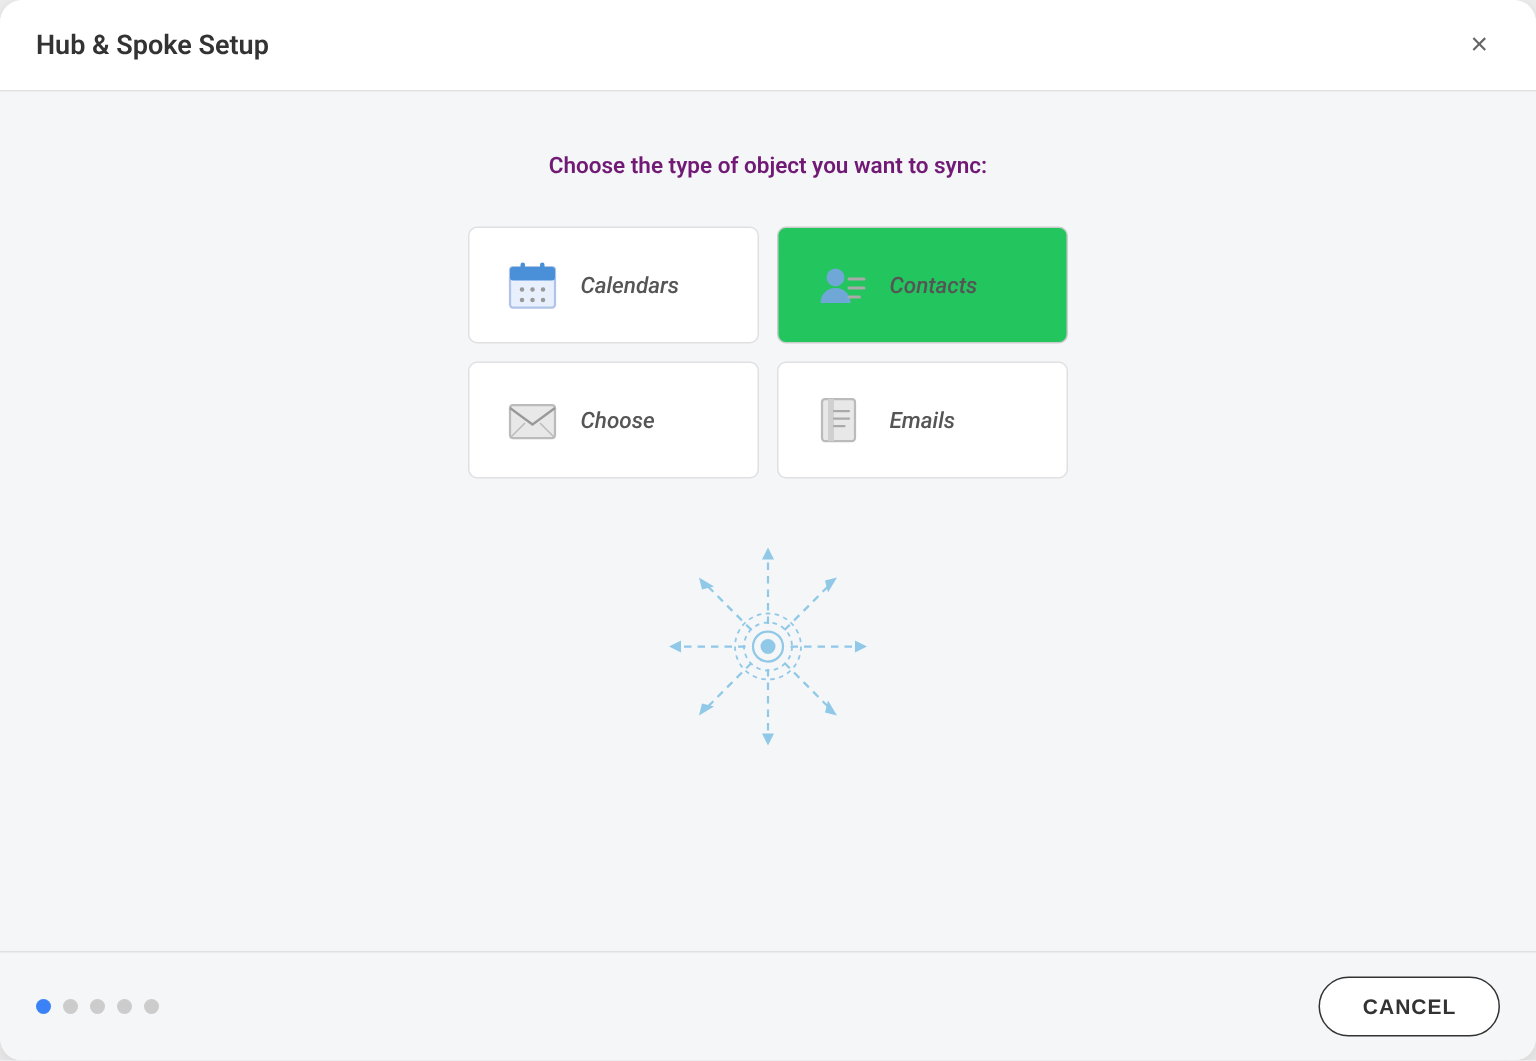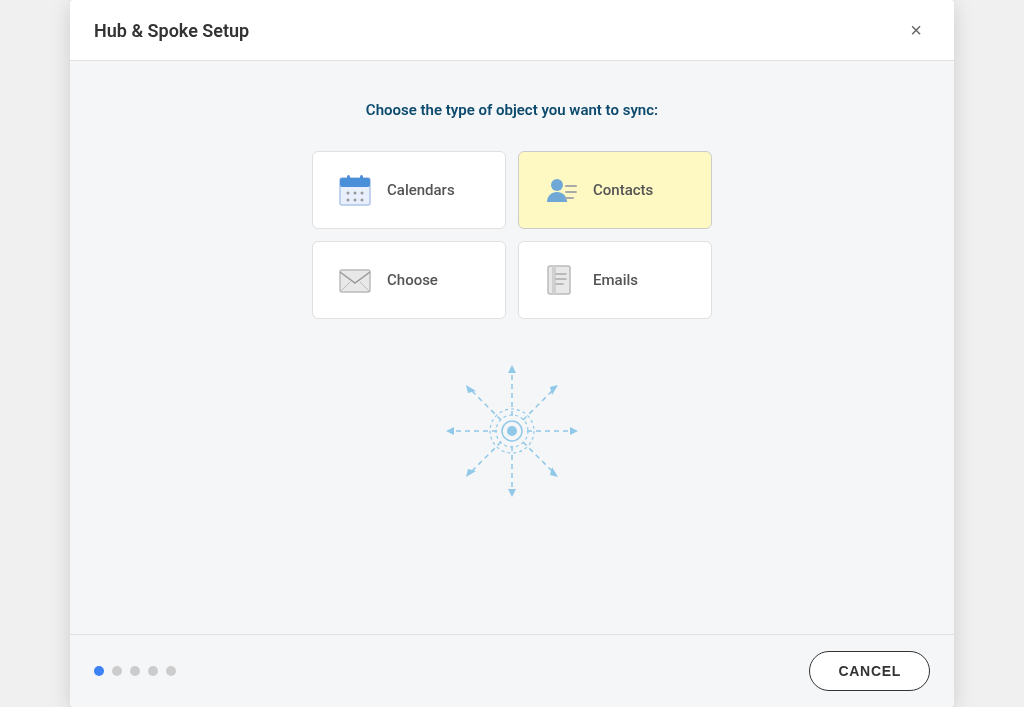--- a/index.html
+++ b/index.html
@@ -5,24 +5,24 @@
     * { box-sizing: border-box; margin: 0; padding: 0; }
     body {
       font-family: -apple-system, BlinkMacSystemFont, 'Segoe UI', Roboto, sans-serif;
       background: #f0f0f0;
       display: flex;
       align-items: center;
       justify-content: center;
       min-height: 100vh;
     }
     .dialog {
-      width: 884px;
+      width: 1024px;
       height: 707px;
       background: #f5f6f8;
-      border-radius: 4px;
+      border-radius: 15px;
       box-shadow: 0 4px 20px rgba(0,0,0,0.15);
       display: flex;
       flex-direction: column;
       overflow: hidden;
       position: relative;
     }
     .dialog-header {
       background: #fff;
       border-bottom: 1px solid #e0e0e0;
       padding: 16px 24px;
@@ -49,43 +49,44 @@
       flex: 1;
       display: flex;
       flex-direction: column;
       align-items: center;
       padding: 40px 24px 24px;
       overflow: hidden;
     }
     .subtitle {
       font-size: 15px;
       font-weight: 600;
-      color: #0c4a6e;
+      color: #701a75;
       margin-bottom: 32px;
     }
     .object-grid {
       display: grid;
       grid-template-columns: 1fr 1fr;
       gap: 12px;
       width: 400px;
       margin-bottom: 32px;
     }
     .object-card {
       background: #fff;
       border: 1px solid #e0e0e0;
       border-radius: 6px;
       padding: 20px 24px;
       display: flex;
       align-items: center;
       gap: 14px;
       cursor: pointer;
       transition: background 0.15s, border-color 0.15s;
+      font-style: italic;
     }
     .object-card.selected {
-      background: #fef9c3;
+      background: #22c55e;
       border-color: #ccc;
       text-align: center;
     }
     .object-card-label {
       font-size: 15px;
       color: #555;
       font-weight: 500;
     }
     
     .icon-calendar {

